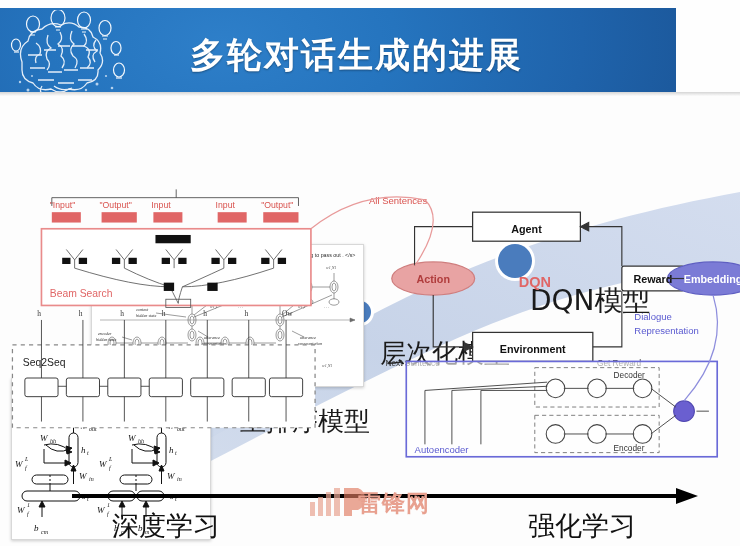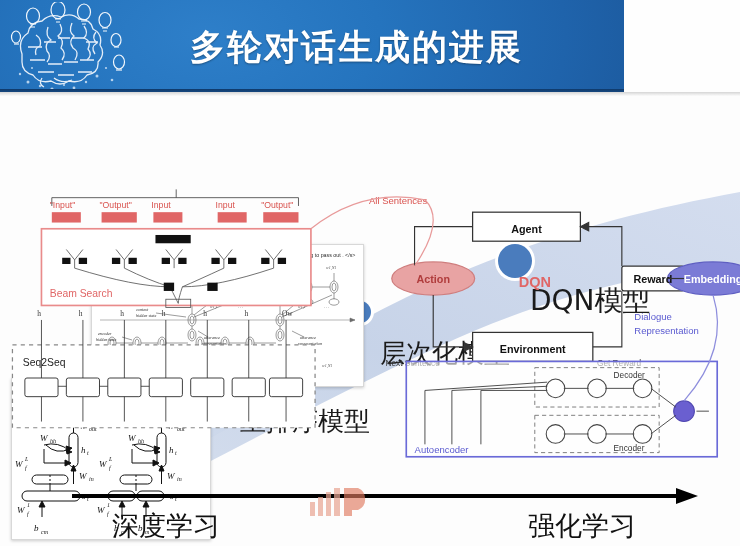--- a/index.html
+++ b/index.html
@@ -1,21 +1,21 @@
 <!DOCTYPE html>
 <html><head>
 <meta charset="utf-8">
 <style>
   html,body{margin:0;padding:0;background:#fff;}
   body{width:740px;height:546px;overflow:hidden;
        font-family:"Liberation Sans","DejaVu Sans",sans-serif;}
   #slide{position:relative;width:740px;height:546px;background:#fefefe;overflow:hidden;}
 
   
-  #header{position:absolute;left:0;top:0;width:624px;height:92px;
+  #header{position:absolute;left:0;top:8px;width:676px;height:92px;
     background:
       radial-gradient(ellipse 620px 360px at 33% 38%, #2e7fc9 0%, #2574be 28%, #1f63ab 58%, #1a5394 85%, #174b87 100%);
     overflow:hidden;}
   #header:after{content:"";position:absolute;left:0;bottom:0;width:100%;height:3px;
     background:linear-gradient(to bottom,#0f3a6b,#16477f);}
   #header-underline{position:absolute;left:0;top:92px;width:740px;height:4px;
     background:linear-gradient(to bottom,#d5d5d5,#ededed 60%,#fbfbfb);}
   #brain-art{position:absolute;left:2px;top:2px;width:150px;height:90px;}
   #slide-title{position:absolute;left:190px;top:22px;width:430px;height:50px;
     color:#ffffff;font-size:35px;line-height:50px;font-weight:bold;letter-spacing:2px;
@@ -527,15 +527,16 @@
 
     <svg id="watermark" viewBox="0 0 130 36">
       <g fill="#e9a694">
         <rect x="2" y="16" width="5" height="14"></rect>
         <rect x="10" y="11" width="5" height="19"></rect>
         <rect x="18" y="6" width="5" height="24"></rect>
         <rect x="26" y="2" width="6" height="28"></rect>
         <path d="M36 2 h14 a12 12 0 0 1 0 22 h-6 v6 h-8 z M44 9 h6 a5 5 0 0 1 0 9 h-6 z" fill="#e07a5f" opacity=".9"></path>
       </g>
     </svg>
+    <div id="wm-text">雷锋网</div>
 
   </div>
 </div>
 
 </body></html>

